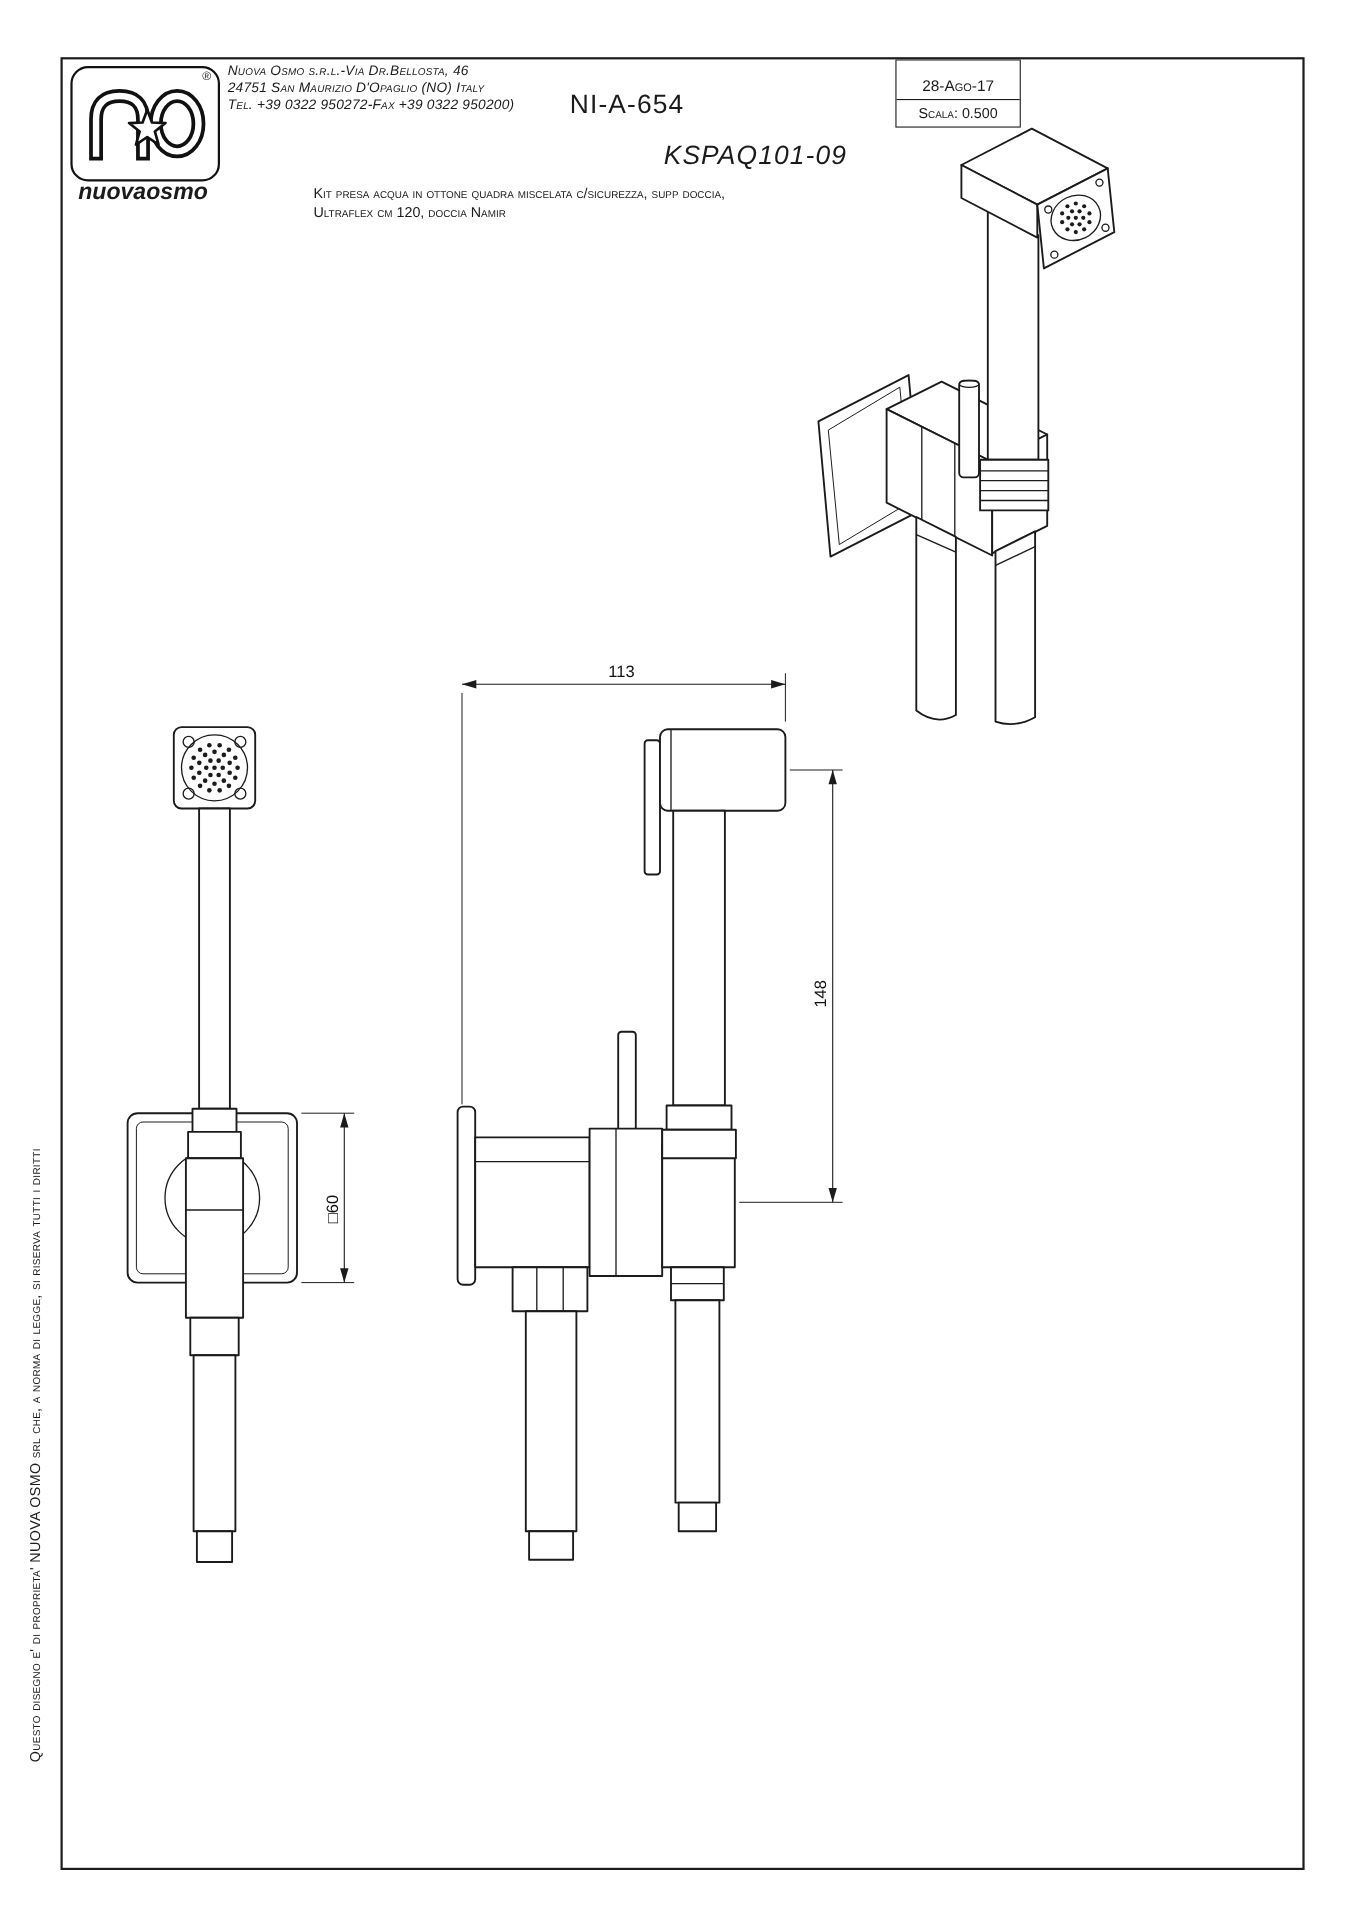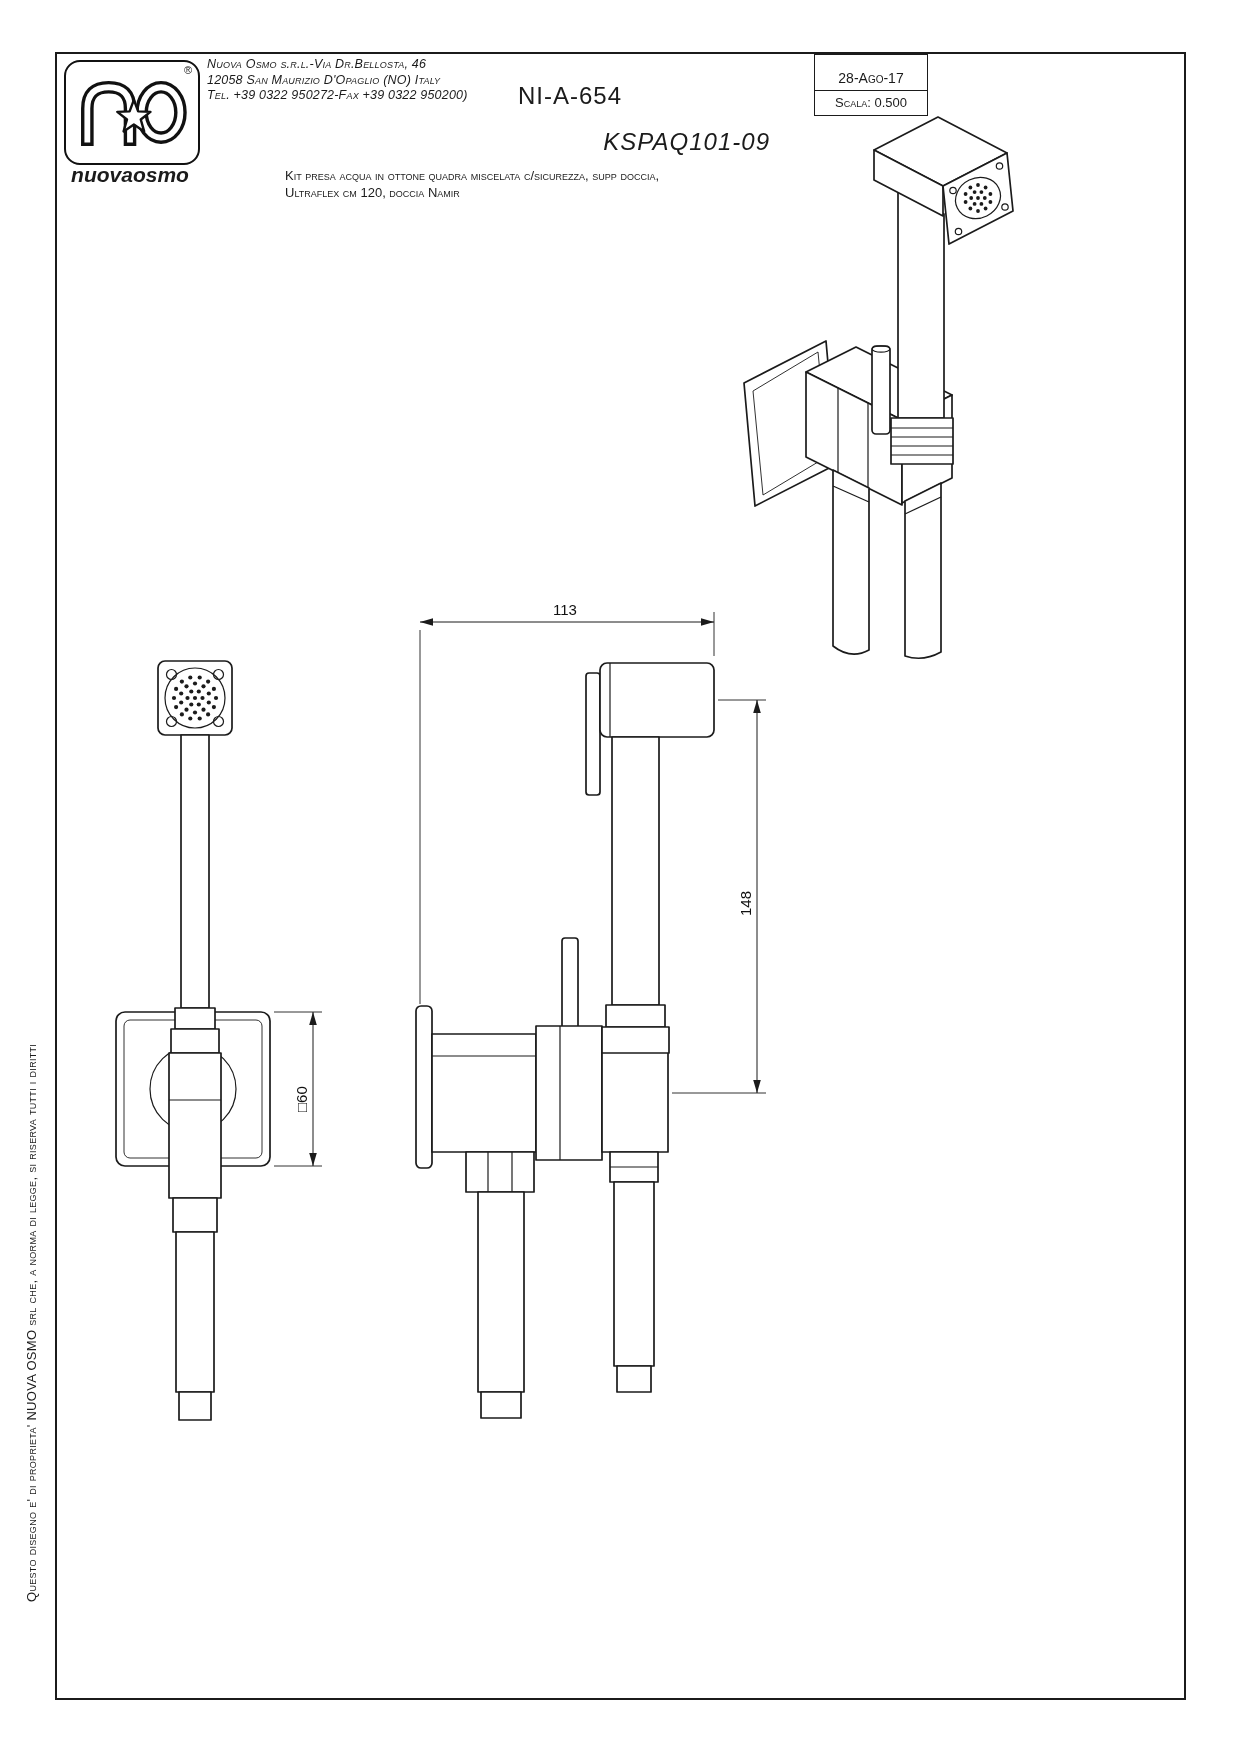--- a/index.html
+++ b/index.html
@@ -47,21 +47,21 @@
       <ellipse cx="98" cy="52" rx="20" ry="26" fill="none" stroke="#111" stroke-width="13"></ellipse>
       <ellipse cx="98" cy="52" rx="20" ry="26" fill="none" stroke="#fff" stroke-width="6"></ellipse>
       <polygon points="70,39 74.4,50.9 87.1,51.4 77.1,59.3 80.6,71.6 70,64.5 59.4,71.6 62.9,59.3 52.9,51.4 65.6,50.9" fill="#fff" stroke="#111" stroke-width="2.5" stroke-linejoin="round"></polygon>
     </svg>
     <span class="reg">®</span>
   </div>
   <div class="wordmark">nuovaosmo</div>
 
   <div class="company">
     <div>Nuova Osmo s.r.l.-Via Dr.Bellosta, 46</div>
-    <div>12058 San Maurizio D'Opaglio (NO) Italy</div>
+    <div>24751 San Maurizio D'Opaglio (NO) Italy</div>
     <div>Tel. +39 0322 950272-Fax +39 0322 950200)</div>
   </div>
 
   <div class="code1">NI-A-654</div>
   <div class="code2">KSPAQ101-09</div>
 
   <div class="desc">
     <div>Kit presa acqua in ottone quadra miscelata c/sicurezza, supp doccia,</div>
     <div>Ultraflex cm 120, doccia Namir</div>
   </div>

